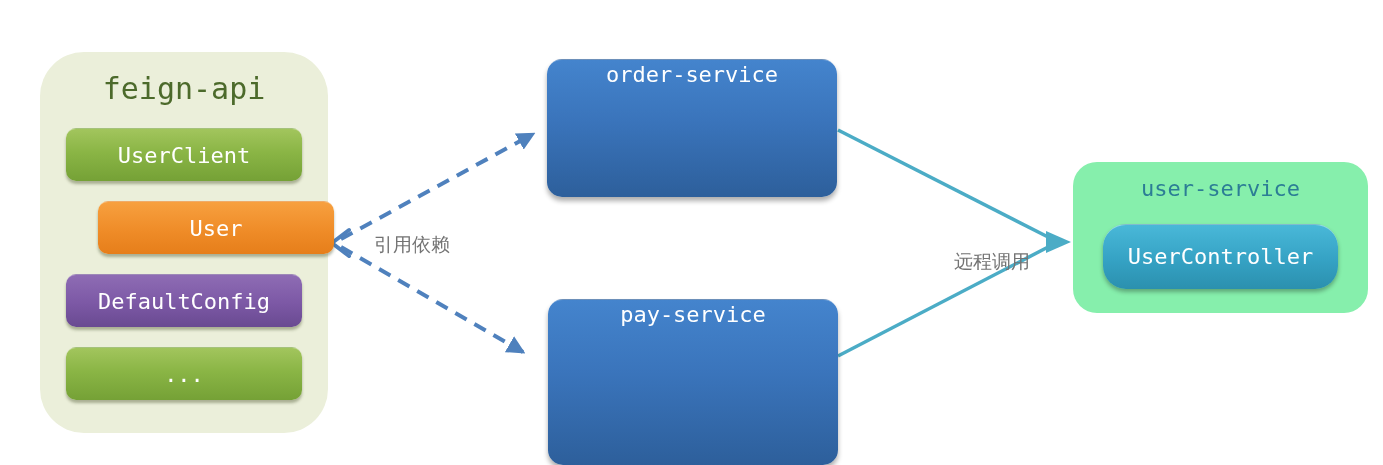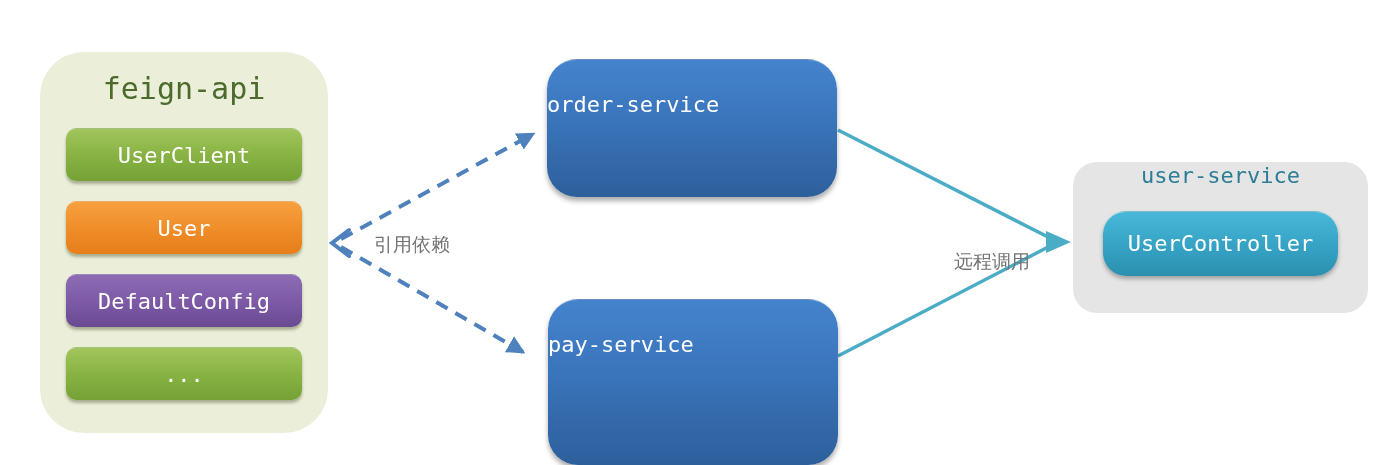--- a/index.html
+++ b/index.html
@@ -21,36 +21,36 @@
   }
   .module{
     height:53px;line-height:53px;margin:0 auto 20px;width:236px;
     border-radius:10px;text-align:center;color:#ffffff;font-size:22px;
     box-shadow:0 3px 3px rgba(70,80,40,.40);
     border-top:1px solid rgba(255,255,255,.35);
     box-sizing:border-box;white-space:nowrap;
   }
   .module:last-child{margin-bottom:0;}
   .green {background:linear-gradient(180deg,#a2c55d 0%,#8ab545 45%,#75a136 100%);}
-  .orange{background:linear-gradient(180deg,#f7a03f 0%,#ef8c28 55%,#e67e1a 100%);}
+  .orange{background:linear-gradient(180deg,#f7a03f 0%,#ef8c28 55%,#e67e1a 100%);margin-left:32px;}
   .purple{background:linear-gradient(180deg,#8e6cb4 0%,#7c58a5 55%,#694a91 100%);}
 
   .service{
-    position:absolute;width:290px;height:138px;border-radius:30px;
+    position:absolute;width:290px;height:138px;border-radius:15px;
     background:linear-gradient(180deg,#4484cd 0%,#3a74bb 45%,#2d5f9b 100%);
-    color:#ffffff;text-align:left;font-size:22px;padding-top:32px;
+    color:#ffffff;text-align:center;font-size:22px;padding-top:2px;
     box-sizing:border-box;box-shadow:0 4px 5px rgba(0,0,0,.32);
     border-top:1px solid rgba(255,255,255,.30);white-space:nowrap;
   }
   .order{left:547px;top:59px;}
   .pay{left:548px;top:299px;height:166px;}
 
   .userservice{
     left:1073px;top:162px;width:295px;height:151px;
-    background:#e5e5e5;border-radius:24px;
+    background:#86efac;border-radius:24px;padding-top:13px;
   }
   .userservice-title{
     text-align:center;font-size:22px;line-height:28px;color:#2c7d95;
     margin:0;white-space:nowrap;
   }
   .controller{
     width:235px;height:64px;line-height:64px;margin:21px auto 0;
     border-radius:23px;text-align:center;color:#ffffff;font-size:22px;
     background:linear-gradient(180deg,#49b8d8 0%,#35a2c4 55%,#2b90ae 100%);
     box-shadow:0 3px 4px rgba(0,0,0,.30);

